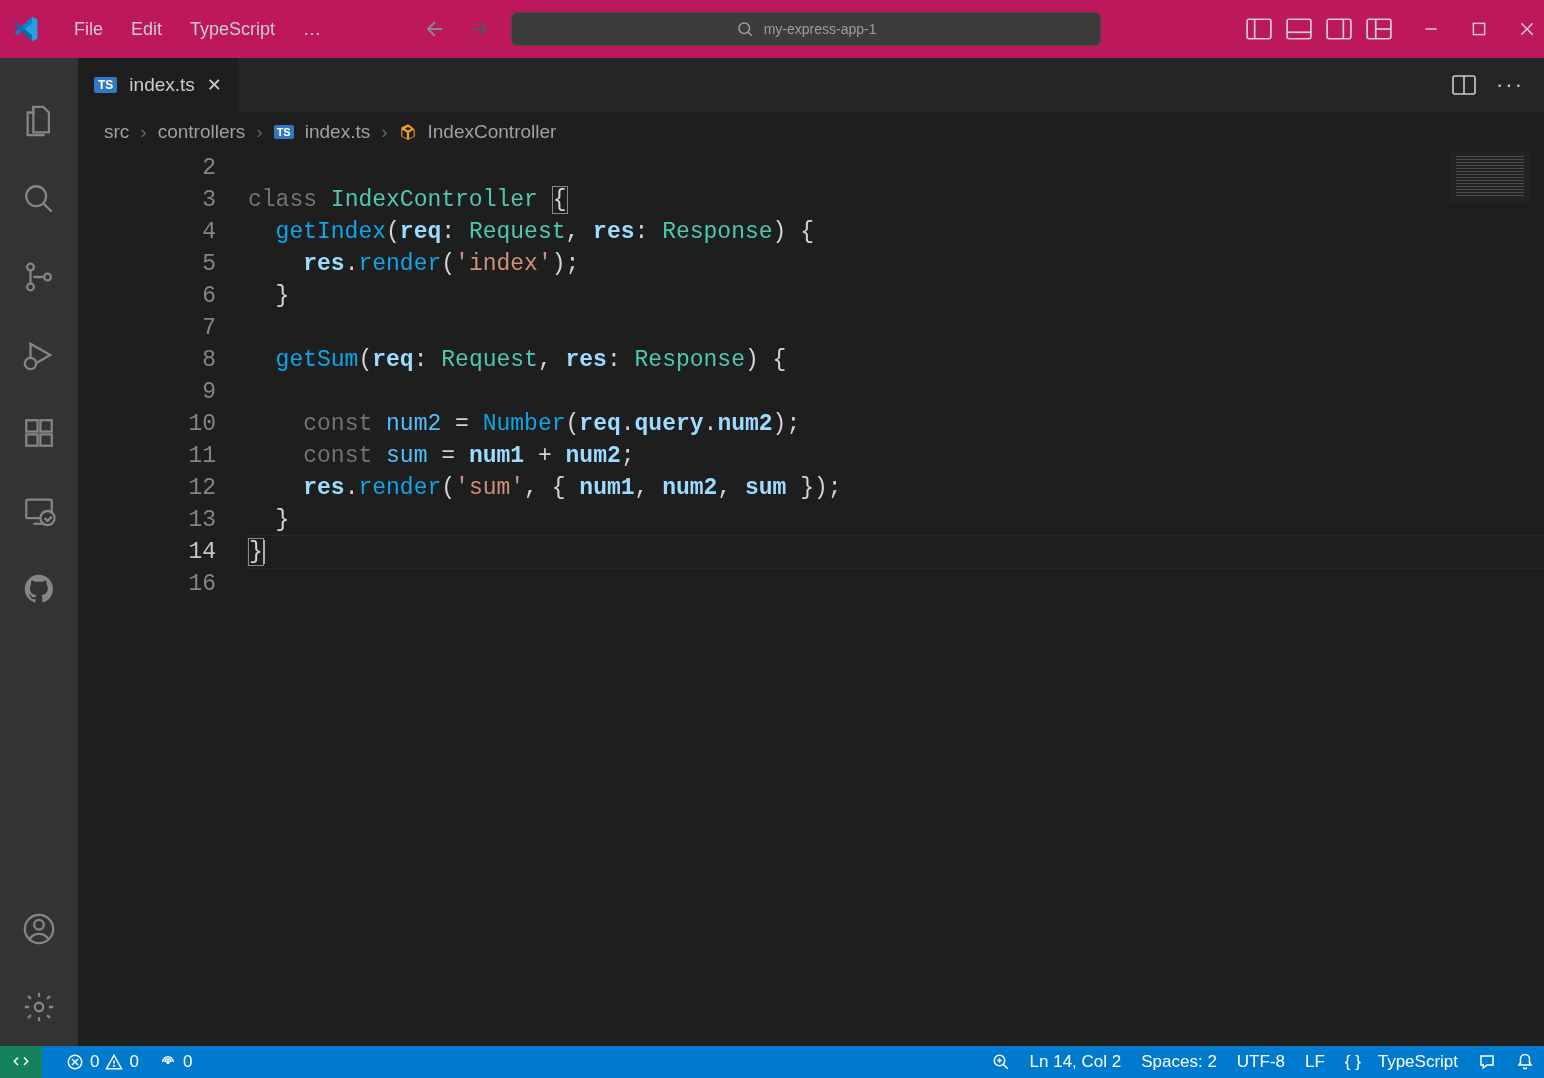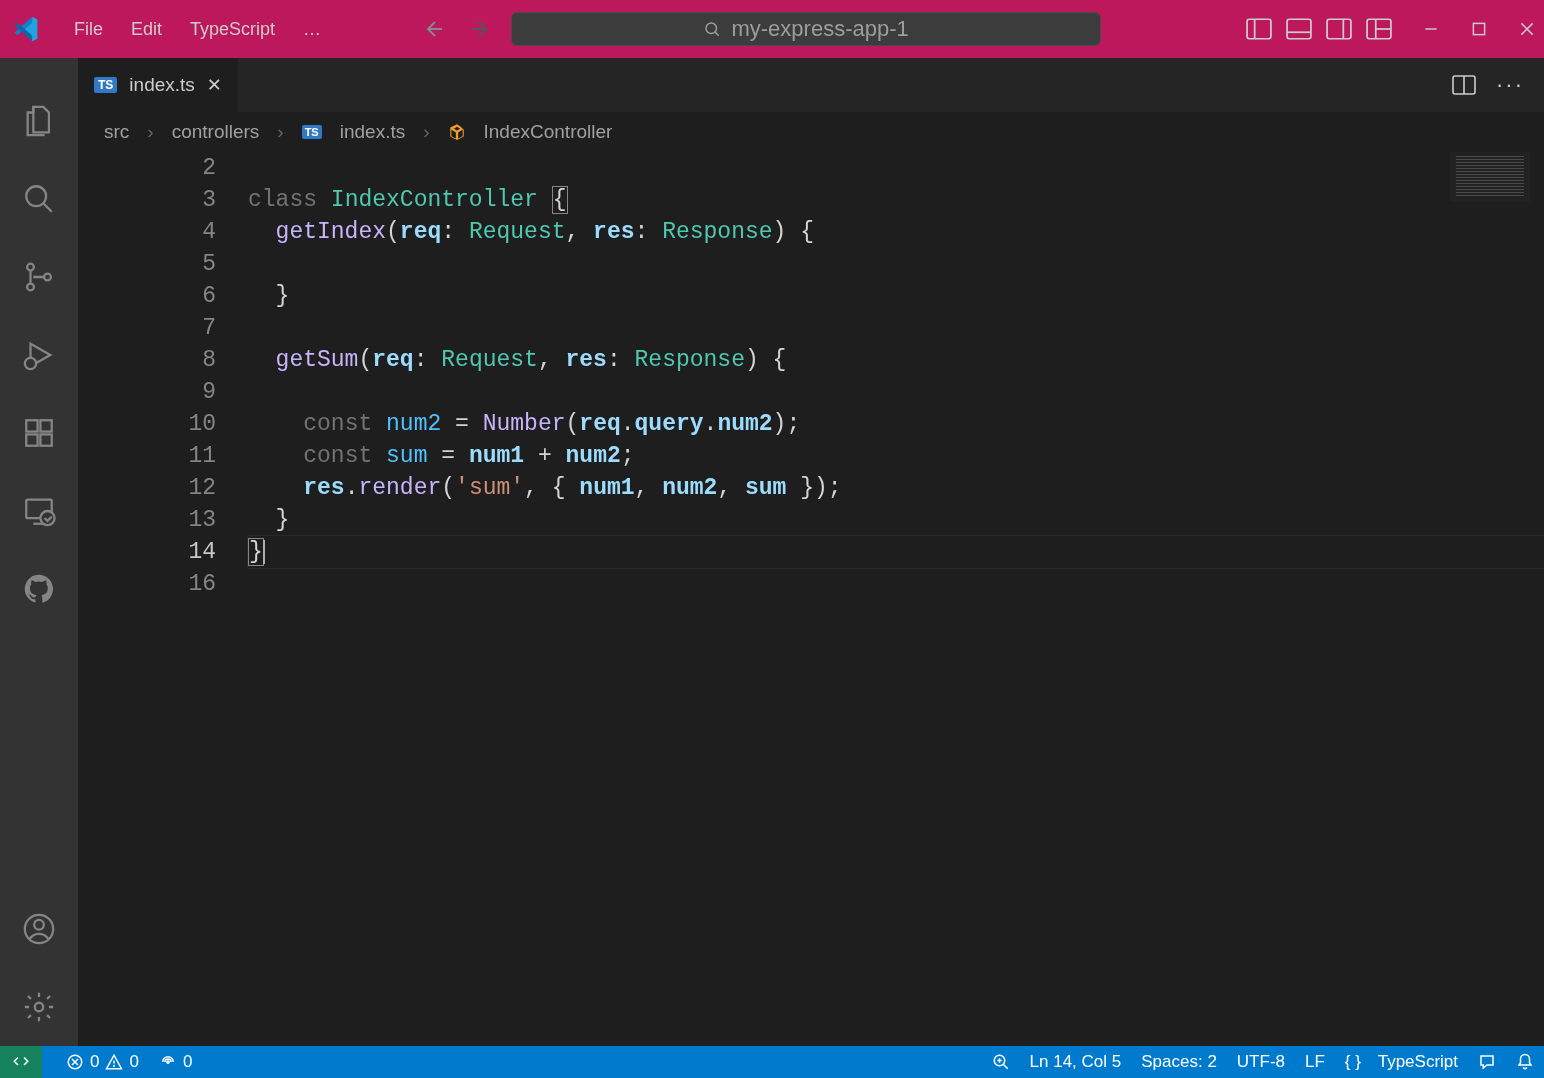--- a/index.html
+++ b/index.html
@@ -40,21 +40,21 @@
 .titlebar .search {
   flex: 0 0 590px;
   height: 34px;
   background: #3c3c3c;
   border: 1px solid #4a4a4a;
   border-radius: 6px;
   display: flex;
   align-items: center;
   justify-content: center;
   gap: 10px;
-  font-size: 22px;
+  font-size: 14px;
   color: #9d9d9d;
 }
 .titlebar .spacer { flex: 1; }
 .titlebar .right-icons { display: flex; gap: 14px; align-items: center; margin-right: 10px;}
 .titlebar .layout-btn { width: 26px; height: 22px; }
 .win-ctrl { display: flex; gap: 30px; margin-left: 20px; color: #cccccc; }
 .win-ctrl svg { width: 18px; height: 18px; }
 
 
 .main { flex: 1; display: flex; min-height: 0; }
@@ -105,21 +105,21 @@
 .tabbar .tab-spacer { flex: 1; background: #252526; }
 .tabbar .tab-actions { display: flex; align-items: center; gap: 20px; padding: 0 20px; background: #252526; color: #cccccc;}
 
 
 .breadcrumb {
   height: 40px;
   display: flex; align-items: center;
   padding: 0 26px;
   font-size: 19px;
   color: #a0a0a0;
-  gap: 18px;
+  gap: 11px;
   background: #1e1e1e;
 }
 .breadcrumb .sep { color: #666; }
 .breadcrumb .ts-badge2 {
   background: #3178c6;
   color: #fff;
   font-size: 11px;
   font-weight: bold;
   padding: 1px 3px;
   border-radius: 2px;
@@ -161,21 +161,21 @@
   display: inline-block;
   width: 2px; height: 24px;
   background: #aeafad;
   vertical-align: middle;
   margin-left: -1px;
 }
 
 
 .kw { color: #737373; } 
 .cl { color: #4ec9b0; } 
-.fn { color: #c4b5fd; } 
+.fn { color: #0ea5e9; } 
 .va { color: #9cdcfe; font-weight: bold; } 
 .co { color: #4fc1ff; } 
 .st { color: #ce9178; } 
 .pu { color: #d4d4d4; } 
 .bracket-match { border: 1px solid #888; }
 
 
 .minimap {
   position: absolute;
   top: 0; right: 14px;
@@ -400,20 +400,21 @@
         <div class="code-line">
           <div class="gutter">3</div>
           <div class="line-content-wrapper"><span class="kw">class</span><span class="pu"> </span><span class="cl">IndexController</span><span class="pu"> </span><span class="pu bracket-match">{</span></div>
         </div>
         <div class="code-line">
           <div class="gutter">4</div>
           <div class="line-content-wrapper"><span class="pu">  </span><span class="fn">getIndex</span><span class="pu">(</span><span class="va">req</span><span class="pu">: </span><span class="cl">Request</span><span class="pu">, </span><span class="va">res</span><span class="pu">: </span><span class="cl">Response</span><span class="pu">) {</span></div>
         </div>
         <div class="code-line">
           <div class="gutter">5</div>
+          <div class="line-content-wrapper"><span class="pu">    </span><span class="va">res</span><span class="pu">.</span><span class="fn">render</span><span class="pu">(</span><span class="st">'index'</span><span class="pu">);</span></div>
         </div>
         <div class="code-line">
           <div class="gutter">6</div>
           <div class="line-content-wrapper"><span class="pu">  }</span></div>
         </div>
         <div class="code-line">
           <div class="gutter">7</div>
           <div class="line-content-wrapper"></div>
         </div>
         <div class="code-line">
@@ -481,21 +482,21 @@
   </div>
   <div class="sb-right">
     <div class="sb-item">
       <svg viewBox="0 0 24 24" fill="none" stroke="#fff" stroke-width="2">
           <circle cx="10" cy="10" r="7"></circle>
           <line x1="21" y1="21" x2="15" y2="15"></line>
           <line x1="7" y1="10" x2="13" y2="10"></line>
           <line x1="10" y1="7" x2="10" y2="13"></line>
         </svg>
     </div>
-    <div class="sb-item">Ln 14, Col 5</div>
+    <div class="sb-item">Ln 14, Col 2</div>
     <div class="sb-item">Spaces: 2</div>
     <div class="sb-item">UTF-8</div>
     <div class="sb-item">LF</div>
     <div class="sb-item">
       <span>{ }</span>&nbsp;
       <span>TypeScript</span>
     </div>
     <div class="sb-item">
       <svg viewBox="0 0 24 24" fill="none" stroke="#fff" stroke-width="2">
           <path d="M4 4h16v12H12l-5 4v-4H4z"></path>

